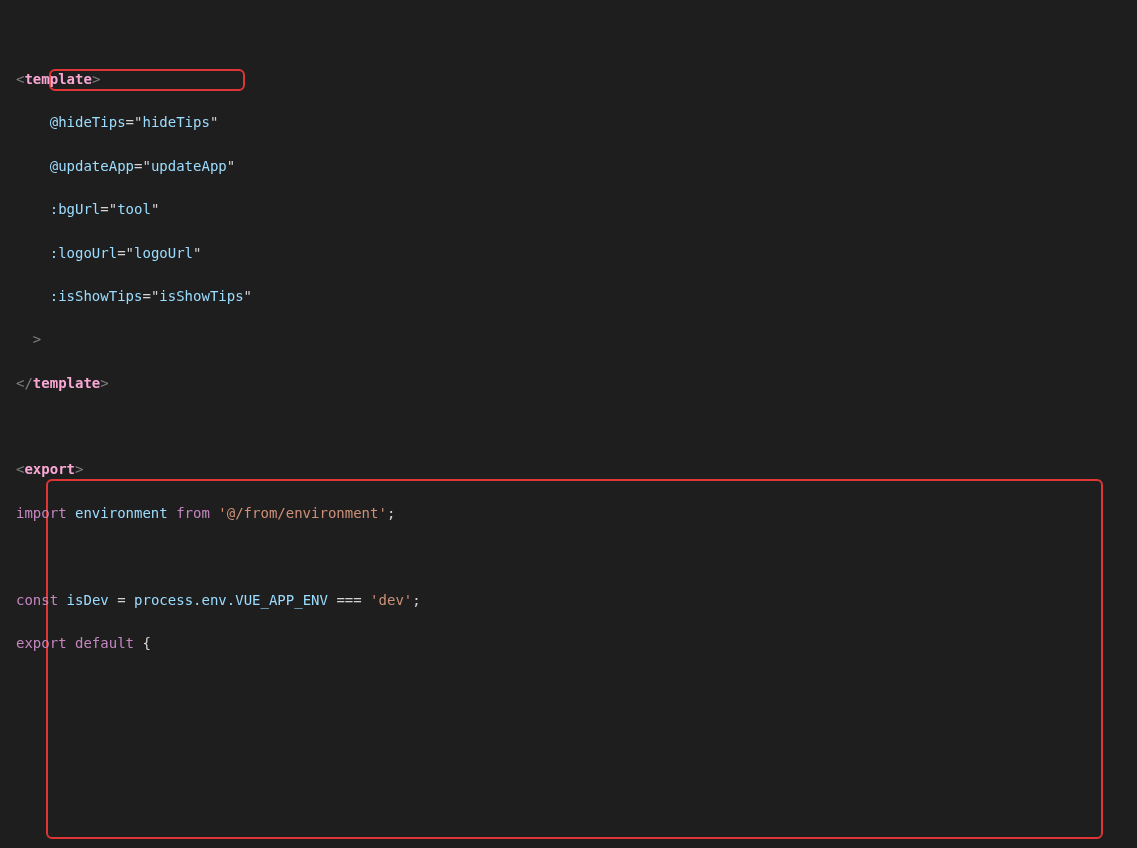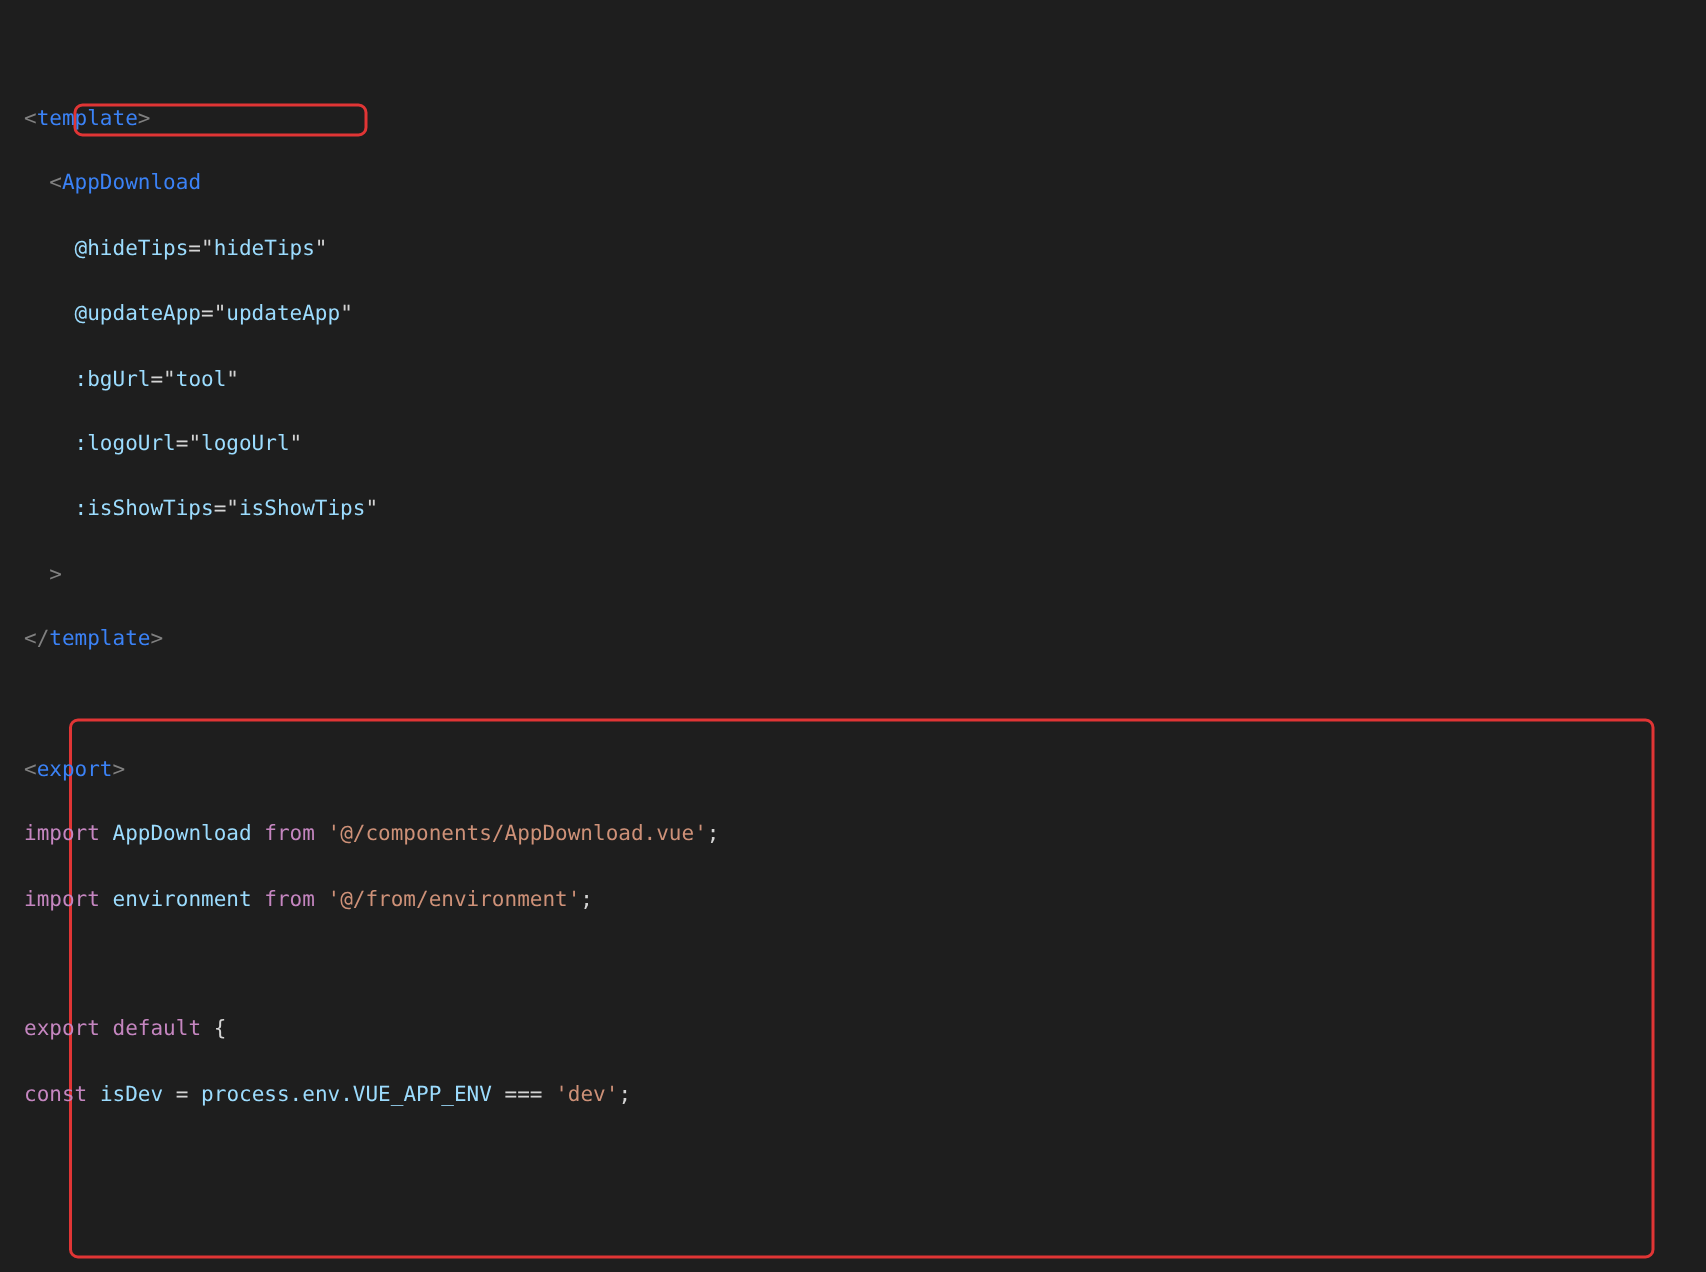--- a/index.html
+++ b/index.html
@@ -17,21 +17,21 @@
   .editor {
     white-space: pre;
     position: relative;
   }
   .line {
     padding-left: 16px;
     position: relative;
   }
   
   .kw   { color: #c586c0; }   
-  .tag  { color: #3b82f6; }   
+  .tag  { color: #f9a8d4; font-weight: bold; }   
   .attr { color: #9cdcfe; }   
   .str  { color: #ce9178; }   
   .pun  { color: #d4d4d4; }   
   .gray { color: #808080; }
 
   .hlbox {
     border: 2px solid #e03535;
     border-radius: 6px;
     position: absolute;
     pointer-events: none;
@@ -39,35 +39,33 @@
   #hl1 { left: 49px; top: 65px; width: 196px; height: 22px; }
   #hl2 { left: 46px; top: 475px; width: 1057px; height: 360px; }
 </style>
 </head>
 <body>
 
 <div class="editor">
 <div class="hlbox" id="hl1"></div>
 <div class="hlbox" id="hl2"></div>
 <div class="line"><span class="gray">&lt;</span><span class="tag">template</span><span class="gray">&gt;</span></div>
-<div class="line">  <span class="gray">&lt;</span><span class="tag">AppDownload</span></div>
 <div class="line">    <span class="attr">@hideTips</span><span class="pun">=</span><span class="pun">"</span><span class="attr">hideTips</span><span class="pun">"</span></div>
 <div class="line">    <span class="attr">@updateApp</span><span class="pun">=</span><span class="pun">"</span><span class="attr">updateApp</span><span class="pun">"</span></div>
 <div class="line">    <span class="attr">:bgUrl</span><span class="pun">=</span><span class="pun">"</span><span class="attr">tool</span><span class="pun">"</span></div>
 <div class="line">    <span class="attr">:logoUrl</span><span class="pun">=</span><span class="pun">"</span><span class="attr">logoUrl</span><span class="pun">"</span></div>
 <div class="line">    <span class="attr">:isShowTips</span><span class="pun">=</span><span class="pun">"</span><span class="attr">isShowTips</span><span class="pun">"</span></div>
 <div class="line">  <span class="gray">&gt;</span></div>
 <div class="line"><span class="gray">&lt;/</span><span class="tag">template</span><span class="gray">&gt;</span></div>
 <div class="line">&nbsp;</div>
 <div class="line"><span class="gray">&lt;</span><span class="tag">export</span><span class="gray">&gt;</span></div>
-<div class="line"><span class="kw">import</span> <span class="attr">AppDownload</span> <span class="kw">from</span> <span class="str">'@/components/AppDownload.vue'</span><span class="pun">;</span></div>
 <div class="line"><span class="kw">import</span> <span class="attr">environment</span> <span class="kw">from</span> <span class="str">'@/from/environment'</span><span class="pun">;</span></div>
 <div class="line">&nbsp;</div>
+<div class="line"><span class="kw">const</span> <span class="attr">isDev</span> <span class="pun">=</span> <span class="attr">process.env.VUE_APP_ENV</span> <span class="pun">===</span> <span class="str">'dev'</span><span class="pun">;</span></div>
 <div class="line"><span class="kw">export</span> <span class="kw">default</span> <span class="pun">{</span></div>
-<div class="line"><span class="kw">const</span> <span class="attr">isDev</span> <span class="pun">=</span> <span class="attr">process.env.VUE_APP_ENV</span> <span class="pun">===</span> <span class="str">'dev'</span><span class="pun">;</span></div>
 
 
 
 
 
 
 
 
 
 

